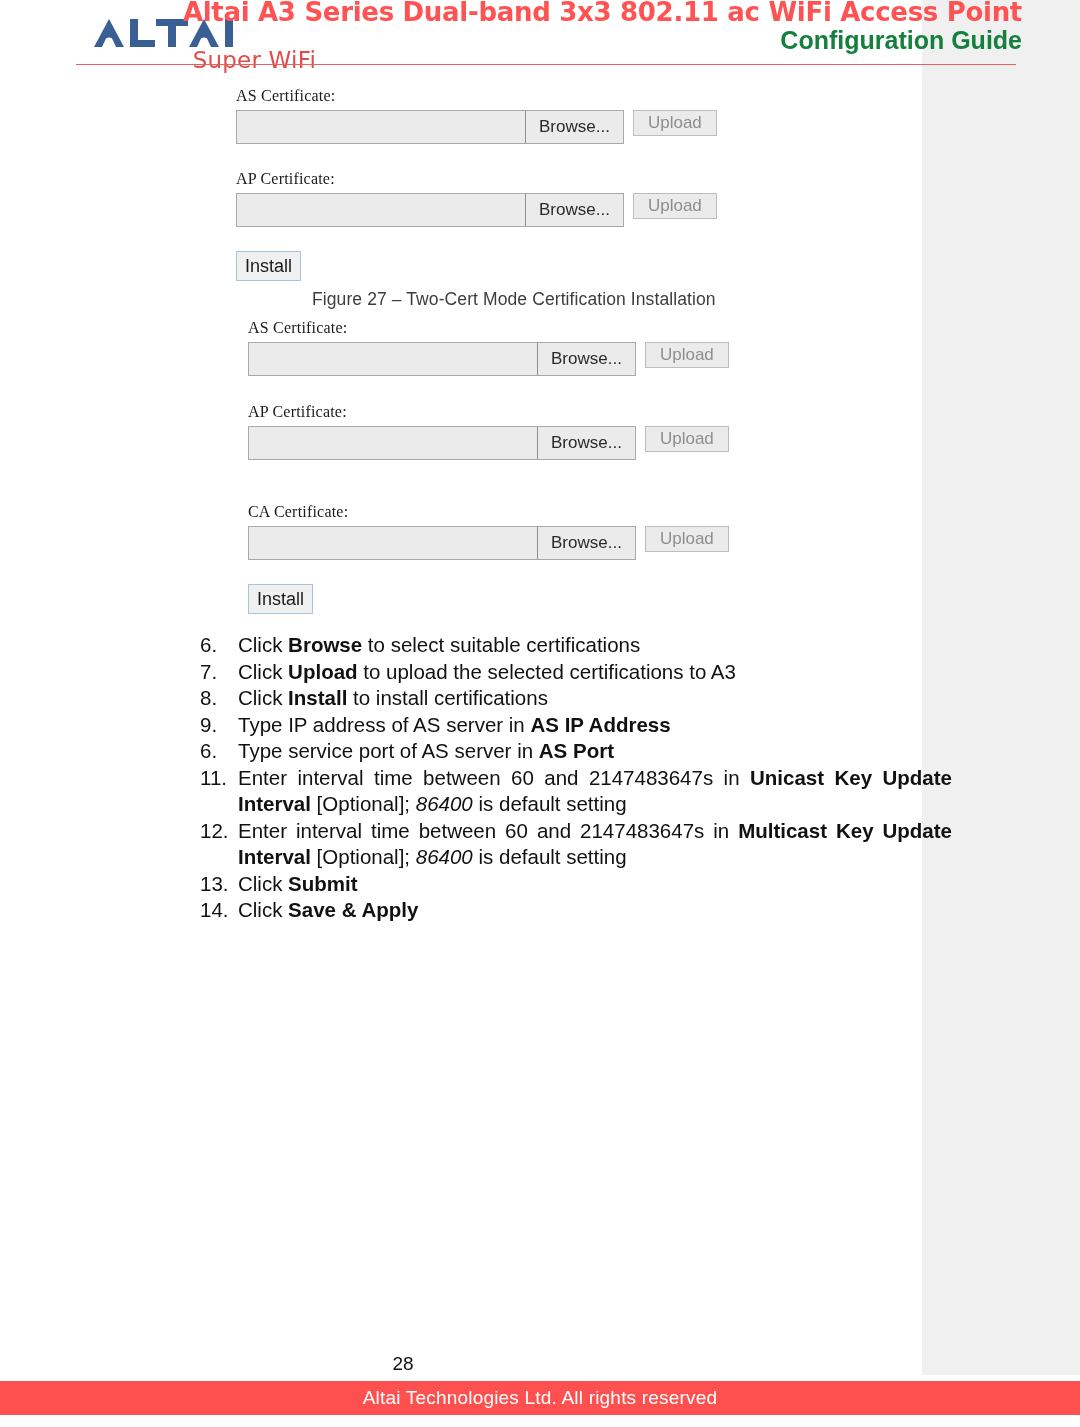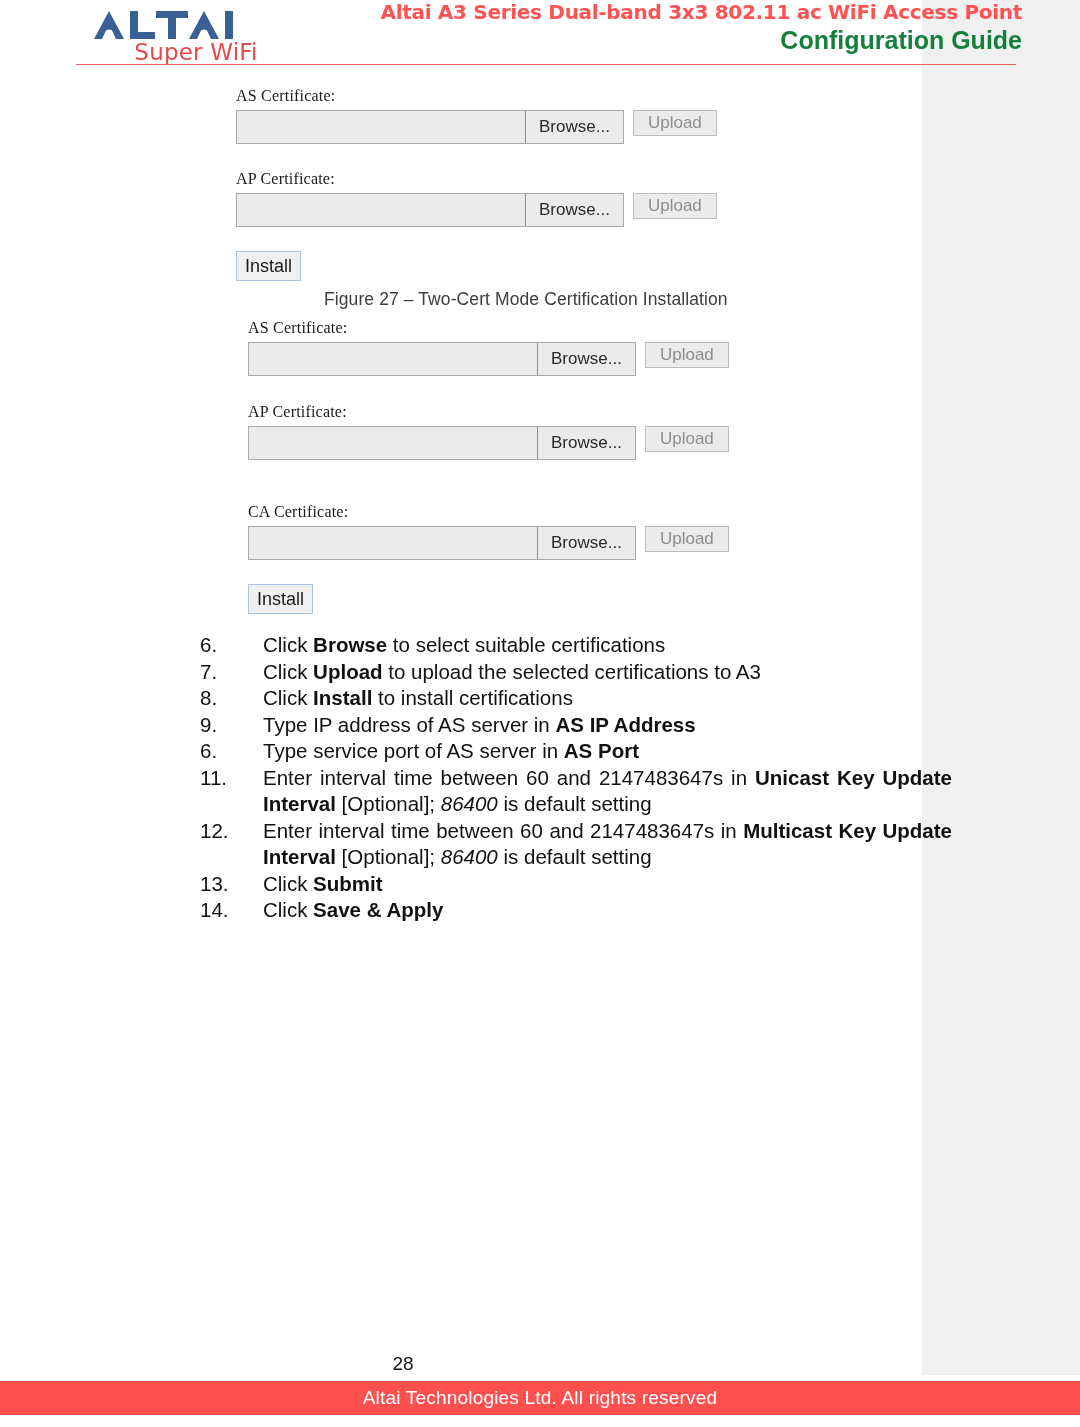--- a/index.html
+++ b/index.html
@@ -37,23 +37,23 @@
   .header {
     position: absolute;
     left: 0;
     top: 0;
     width: 1080px;
     height: 70px;
   }
   .logo {
     position: absolute;
     left: 76px;
-    top: 10px;
+    top: 18px;
     width: 240px;
-    text-align: center;
+    text-align: right;
     line-height: 1;
   }
   .logo-mark {
     display: block;
     width: 208px;
     height: 30px;
     margin: 0 auto;
   }
   .logo-sub {
     display: block;
@@ -66,21 +66,21 @@
   }
   .header-titles {
     position: absolute;
     right: 58px;
     top: 0px;
     text-align: right;
   }
   .title-main {
     display: block;
     font-family: "DejaVu Sans", sans-serif;
-    font-size: 20px;
+    font-size: 26px;
     font-weight: 700;
     letter-spacing: -0.3px;
     color: #ff5252;
     line-height: 25px;
     white-space: nowrap;
   }
   .title-sub {
     display: block;
     font-family: "Liberation Sans", sans-serif;
     font-size: 25px;
@@ -194,21 +194,20 @@
   }
   .step .num {
     width: 38px;
     flex: 0 0 38px;
     text-align: left;
   }
   .step .body {
     flex: 1 1 auto;
     text-align: justify;
     text-justify: inter-word;
-    margin-left: 25px;
   }
   .step .body.nojust {
     text-align: left;
   }
   .step b { font-weight: 700; }
   .step i { font-style: italic; }
 
   
   .page-number {
     position: absolute;
@@ -295,21 +294,21 @@
         </div>
         <div class="upload-btn">Upload</div>
       </div>
     </div>
 
     <div style="margin-top:24px;">
       <div class="install-btn">Install</div>
     </div>
   </div>
 
-  <div class="fig-caption" style="left:312px; top:289px;margin-left:12px;">Figure 27 – Two-Cert Mode Certification Installation</div>
+  <div class="fig-caption" style="left:312px; top:289px;">Figure 27 – Two-Cert Mode Certification Installation</div>
 
   <div class="figure" style="left:248px; top:316px;">
 
     <div>
       <div class="cert-label">AS Certificate:</div>
       <div class="cert-row">
         <div class="file-input">
           <div class="field"></div>
           <div class="browse-btn">Browse...</div>
         </div>

